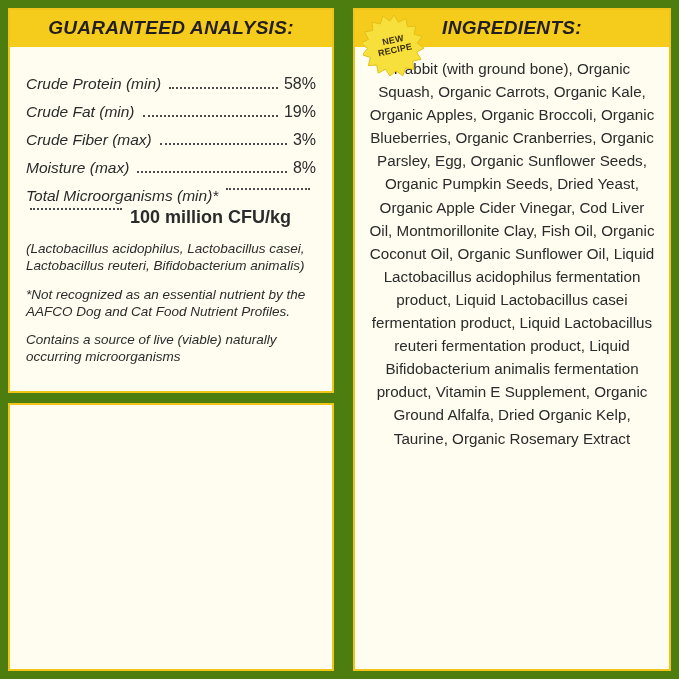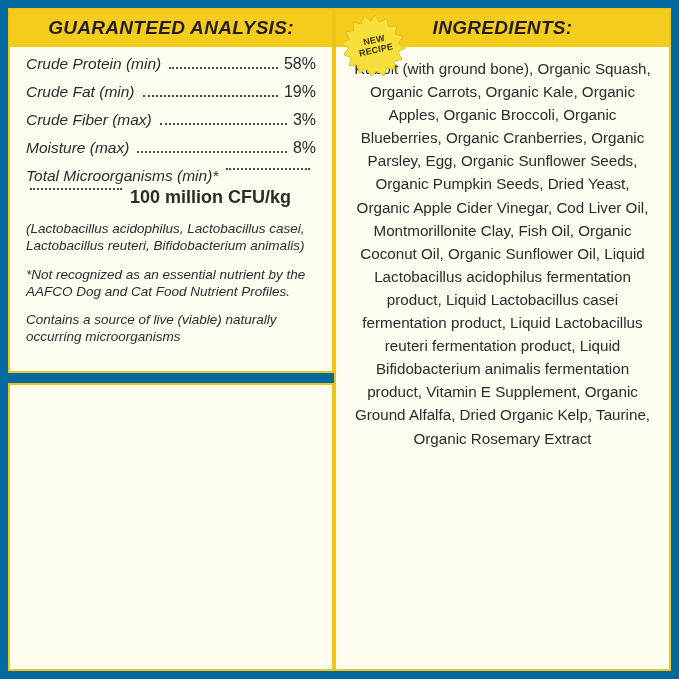--- a/index.html
+++ b/index.html
@@ -14,22 +14,22 @@
     color: #2b2b2b;
     overflow: hidden;
   }
   .page {
     position: relative;
     width: 679px;
     height: 679px;
     box-sizing: border-box;
     padding: 8px 8px 8px 8px;
     display: flex;
-    gap: 0;
-    background: #0369a1;
+    gap: 19px;
+    background: #4d7c0f;
   }
   .panel {
     border: 2px solid #f0c419;
     background: #fffdf0;
     box-sizing: border-box;
     position: relative;
   }
   .left-col {
     width: 326px;
     display: flex;
@@ -48,21 +48,21 @@
     font-weight: bold;
     letter-spacing: 0.3px;
     color: #231f20;
     padding: 7px 4px 8px 4px;
     font-size: 19px;
   }
   .ga-panel {
     flex: 0 0 auto;
   }
   .ga-body {
-    padding: 8px 16px 14px 16px;
+    padding: 28px 16px 14px 16px;
     font-size: 15px;
   }
   .ga-row {
     display: flex;
     align-items: baseline;
     font-style: italic;
     margin-bottom: 9px;
     font-size: 15.5px;
   }
   .ga-label {

